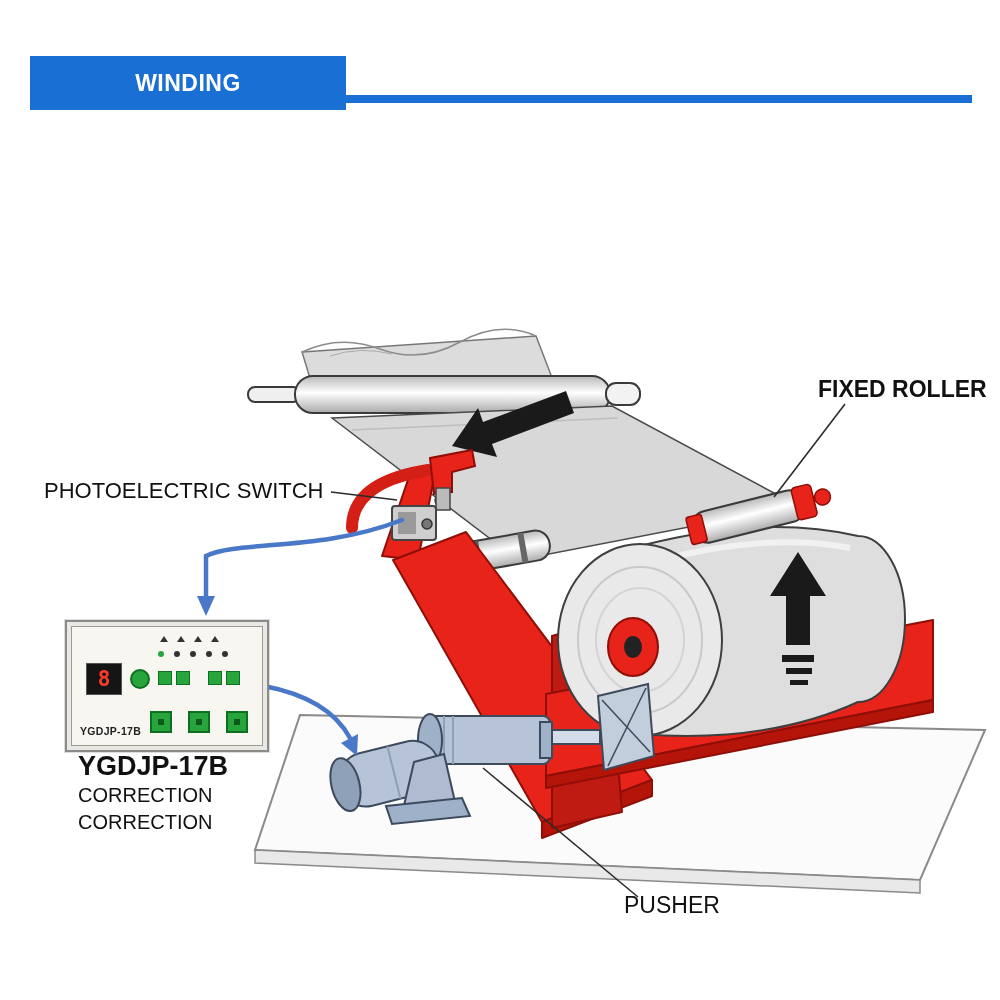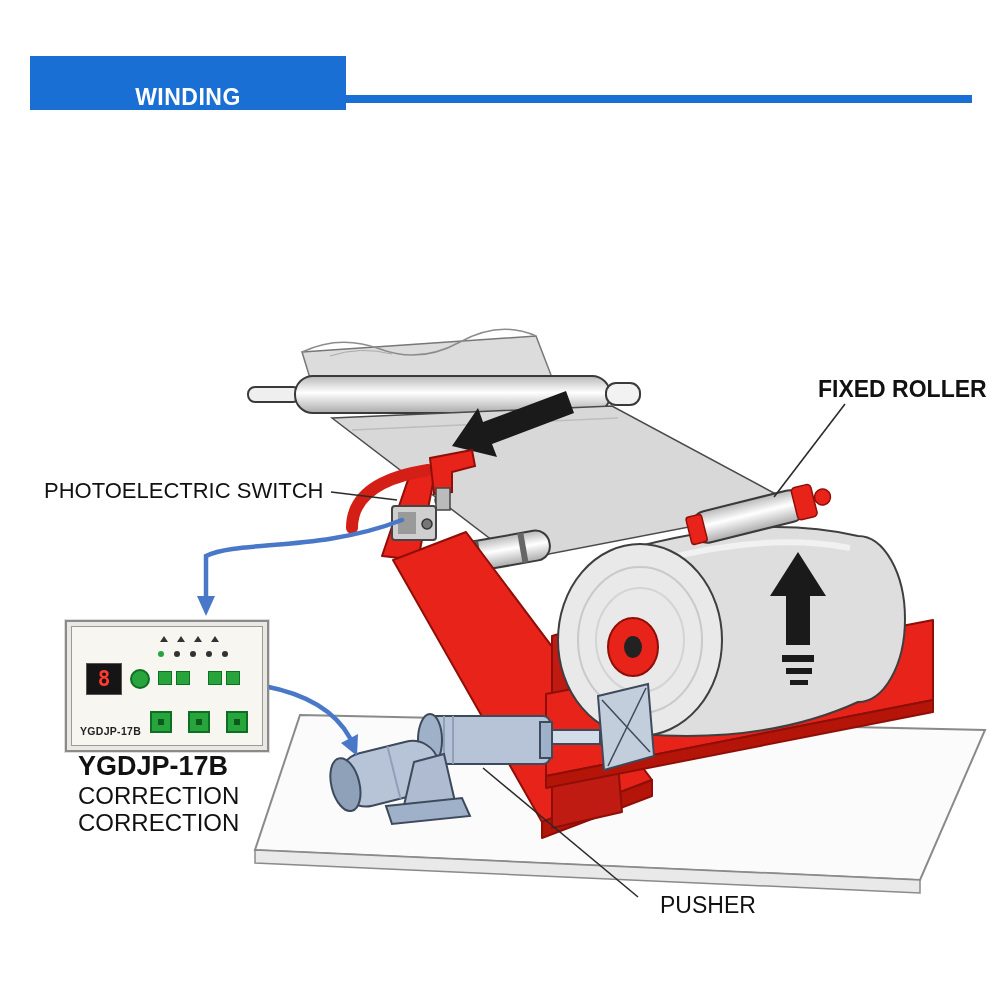--- a/index.html
+++ b/index.html
@@ -1,32 +1,32 @@
 <!DOCTYPE html>
 <html><head>
 <meta charset="utf-8">
 <style>
   html,body{margin:0;padding:0;background:#fff;}
   .canvas{position:relative;width:1000px;height:1000px;background:#fff;overflow:hidden;
           font-family:"Liberation Sans",sans-serif;color:#111;}
   
   .banner{position:absolute;left:30px;top:56px;width:316px;height:54px;background:#1a6fd4;
-          display:flex;flex-direction:column;align-items:center;justify-content:flex-end;}
+          display:flex;flex-direction:column;align-items:center;justify-content:center;}
   .banner .l1{color:#fff;font-weight:bold;font-size:23px;letter-spacing:.5px;line-height:26px;}
   .banner .l2{color:#fff;font-weight:bold;font-size:23px;letter-spacing:.5px;line-height:26px;}
   .header-line{position:absolute;left:346px;top:95px;width:626px;height:8px;background:#1a6fd4;}
   
   .lbl{position:absolute;font-size:23px;color:#111;white-space:nowrap;}
   .lbl-fixed{left:818px;top:376px;font-weight:bold;}
   .lbl-photo{left:35px;top:478px;font-size:22px;margin-left:9px;}
-  .lbl-pusher{left:624px;top:892px;margin-left:36px;}
+  .lbl-pusher{left:624px;top:892px;}
   
   .ctl-caption{position:absolute;left:78px;top:750px;}
   .ctl-caption .model{font-size:27px;font-weight:bold;line-height:32px;}
-  .ctl-caption .line{font-size:24px;line-height:27px;}
+  .ctl-caption .line{font-size:20px;line-height:27px;}
   
   .panel{position:absolute;left:65px;top:620px;width:200px;height:128px;background:#e9e8e2;
          border:2px solid #8a8a8a;box-shadow:0 0 0 1px #55555533;}
   .panel-inner{position:absolute;inset:4px;border:1px solid #9a9a96;background:#f7f6f1;}
   .marks{position:absolute;left:88px;top:9px;display:flex;gap:9px;}
   .mark{width:0;height:0;border-left:4px solid transparent;border-right:4px solid transparent;border-bottom:6px solid #333;}
   .leds{position:absolute;left:86px;top:24px;display:flex;gap:10px;}
   .led{width:6px;height:6px;border-radius:50%;background:#333;}
   .led.green{background:#27a43b;}
   .seg{position:absolute;left:14px;top:36px;width:34px;height:30px;background:#151515;border:1px solid #555;

